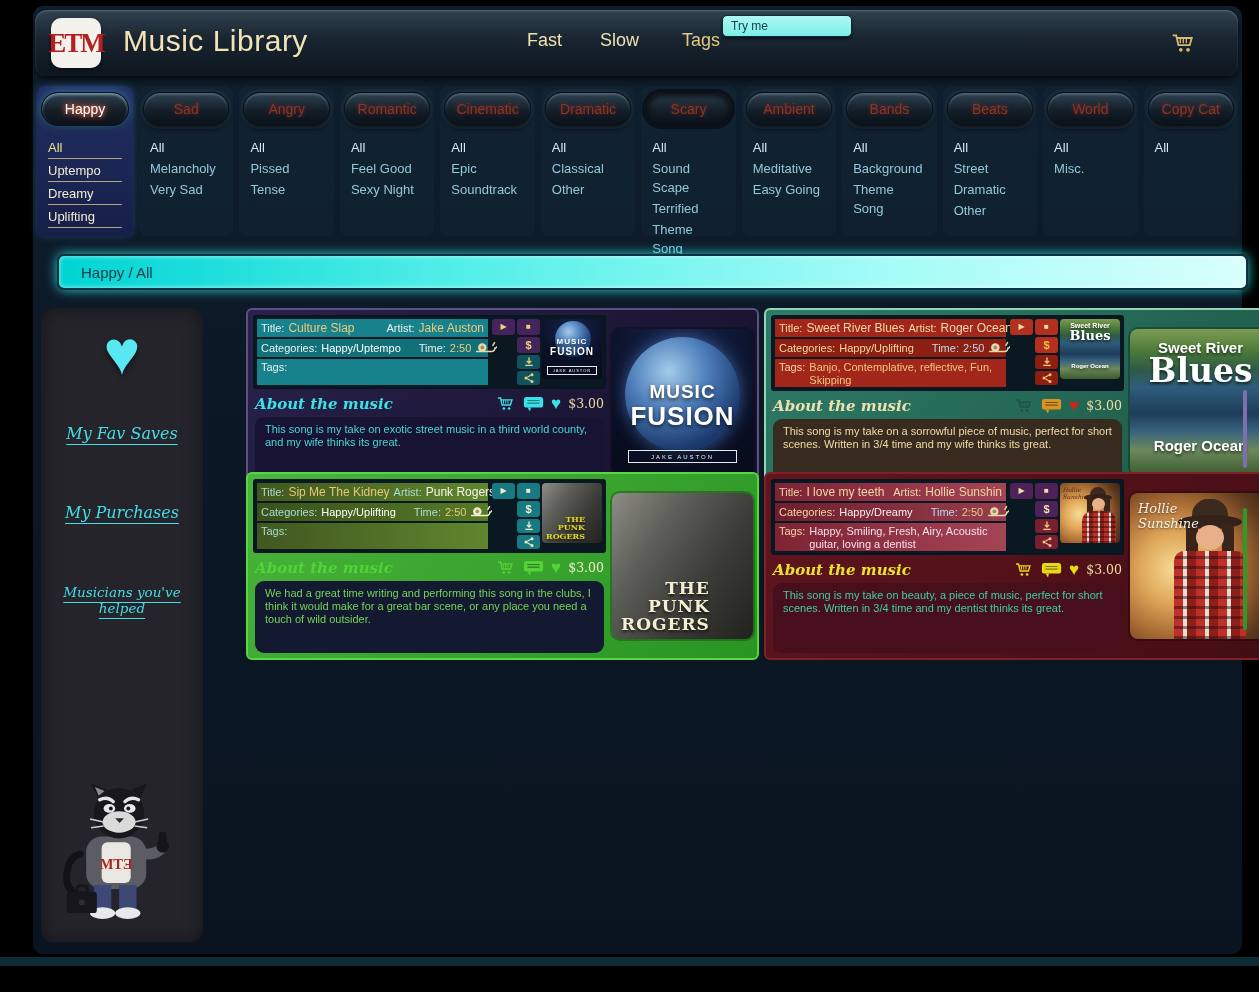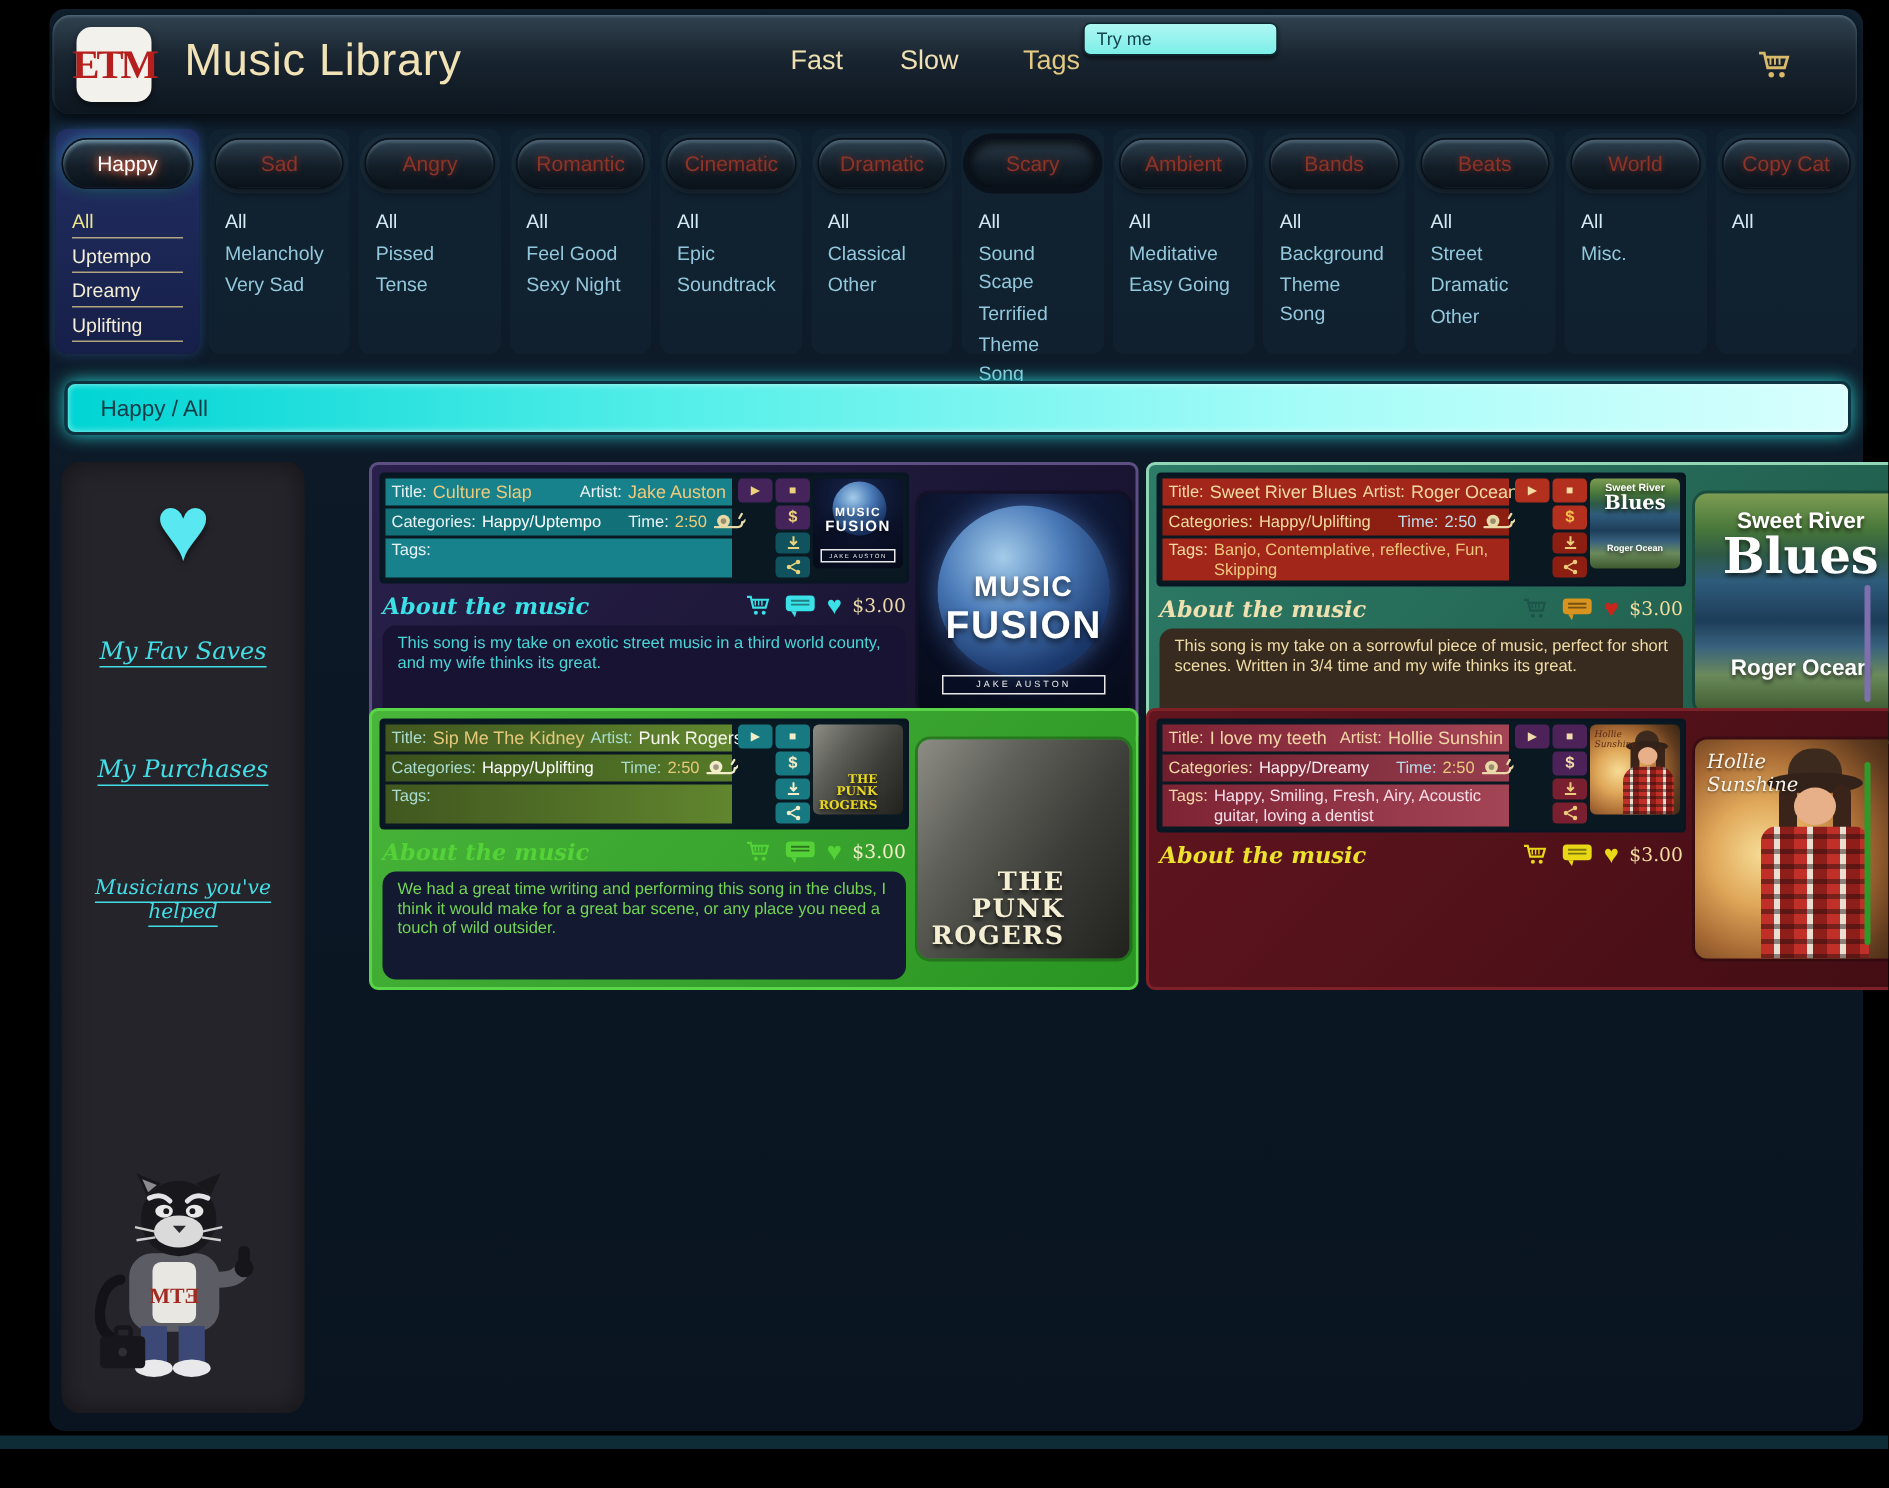--- a/index.html
+++ b/index.html
@@ -40,21 +40,21 @@
   .active .pill{color:#fff;text-shadow:0 0 5px #ff7a54,0 0 10px #ff5a34;
         box-shadow:inset 0 2px 3px rgba(190,240,255,.5),0 0 10px rgba(80,200,235,.55),0 3px 6px rgba(0,0,0,.6);}
   .pill.pressed{box-shadow:inset 0 3px 7px rgba(0,0,0,.85),0 0 0 3px rgba(10,16,24,.9);}
   .cat-items{list-style:none;margin:12px 0 0;padding:0 7px;font-size:13px;color:#93c8dc;}
   .cat-items li{margin-bottom:2px;line-height:19px;cursor:pointer;}
   .cat-items li:first-child{color:#d4eaf3;}
   .active .cat-items li{color:#f3edd6;border-bottom:1px solid rgba(204,188,138,.85);width:74px;padding-bottom:1px;}
   .active .cat-items li:first-child{color:#ebe38d;}
 
   
-  .breadcrumb{position:absolute;left:10px;top:248px;width:1165px;height:32px;border-radius:7px;
+  .breadcrumb{position:absolute;left:24px;top:248px;width:1165px;height:32px;border-radius:7px;
       background:linear-gradient(90deg,#00d4d4 0%,#56efe9 35%,#a5fcf8 70%,#d8fffd 100%);
       border:2px solid #0d3340;display:flex;align-items:center;padding-left:22px;
       color:#153a46;font-size:15px;
       box-shadow:0 0 12px rgba(45,235,235,.85),inset 0 0 5px rgba(255,255,255,.65);}
 
   
   .content{position:absolute;left:8px;top:296px;width:1197px;height:648px;}
   .sidebar{position:absolute;left:0;top:6px;width:162px;height:634px;border-radius:12px;
            background:#25242b;box-shadow:inset 0 0 18px rgba(0,0,0,.5);}
   .side-heart{display:block;text-align:center;font-size:62px;line-height:66px;margin-top:12px;
@@ -686,20 +686,21 @@
                   <svg viewBox="0 0 24 18" width="21" height="16">
                     <rect x="1" y="1" width="22" height="12" rx="3" fill="currentColor"></rect>
                     <path d="M5 13l3 4.5 1.2-4.5z" fill="currentColor"></path>
                     <path d="M5 5h14M5 8h14" stroke="rgba(0,0,0,.45)" stroke-width="1.4"></path>
                   </svg>
                 </button>
               <button class="abtn i-heart">♥</button>
               <span class="price">$3.00</span>
             </span>
           </div>
+          <div class="desc">This song is my take on beauty, a piece of music, perfect for short scenes. Written in 3/4 time and my dentist thinks its great.</div>
         </div>
         <div class="art art-hs">
           <div class="hs-hatdome"></div>
           <div class="hs-hatbrim"></div>
           <div class="hs-hairl"></div>
           <div class="hs-hairr"></div>
           <div class="hs-face"></div>
           <div class="hs-shirt"></div>
           <div class="hs-script">Hollie Sunshine</div>
         </div>

